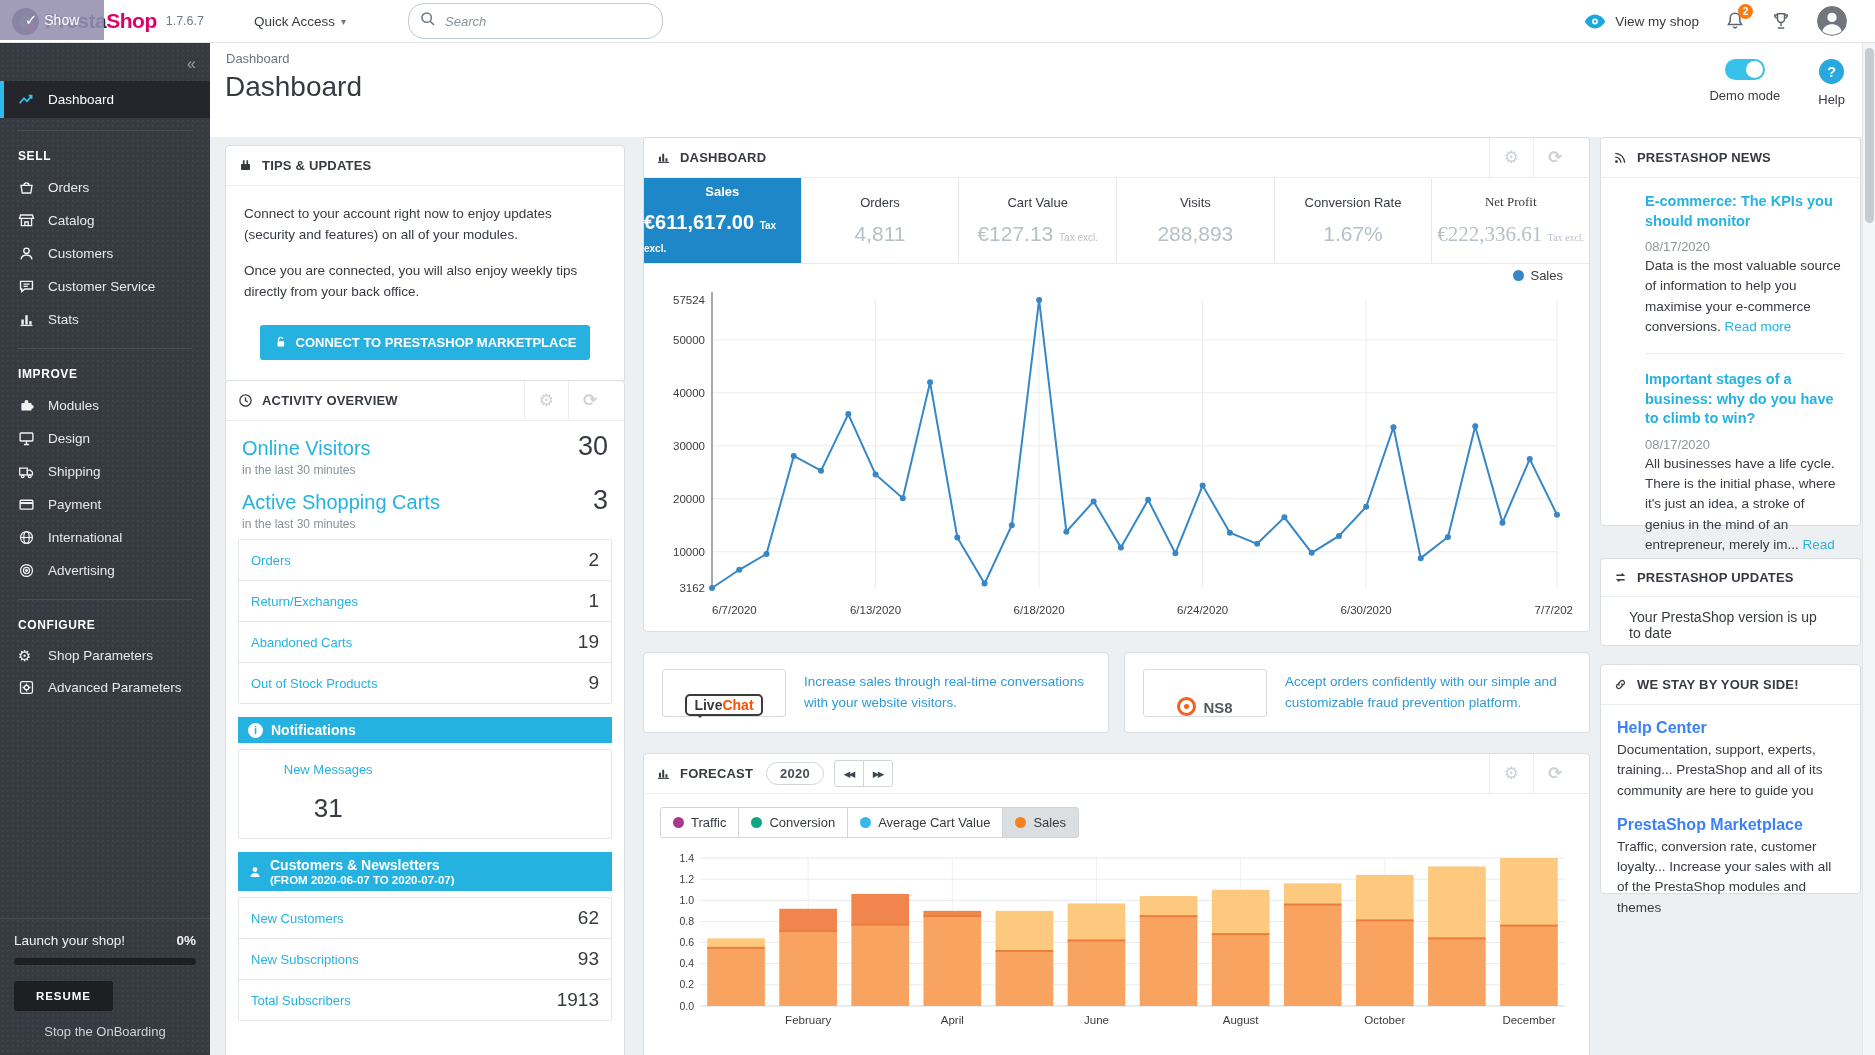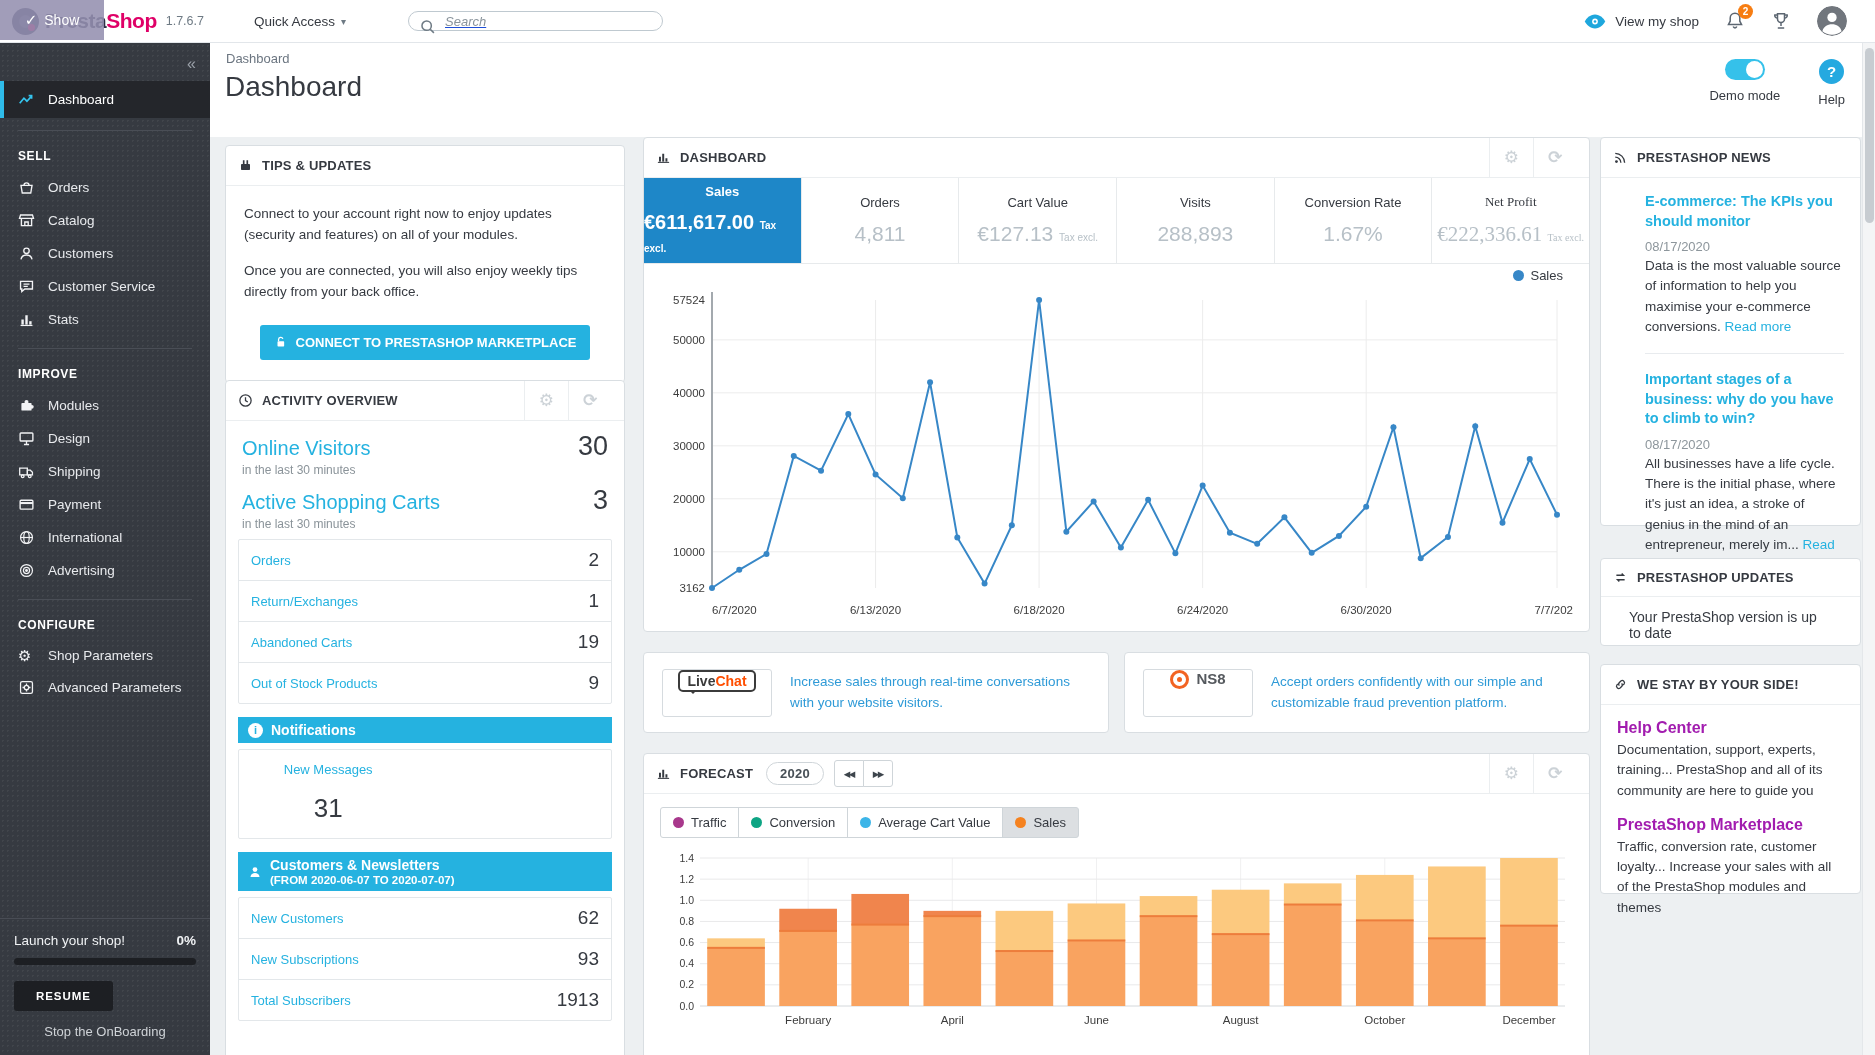--- a/index.html
+++ b/index.html
@@ -13,21 +13,21 @@
   .mascot:after { content:''; position:absolute; left:7px; top:7px; width:13px; height:13px; border-radius:50%; background:#4a5070; }
   .mascot:before { content:''; position:absolute; right:4px; bottom:4px; width:7px; height:7px; border-radius:50%; background:#df0067; z-index:1; }
   .brand { font-size:21px; font-weight:700; margin-left:6px; letter-spacing:-0.5px; }
   .brand .p1 { color:#2b2e44; }
   .brand .p2 { color:#df0067; }
   .version { font-size:12.5px; color:#6e7a84; margin-left:9px; }
   .quick { margin-left:50px; font-size:13.5px; color:#363a41; display:flex; align-items:center; gap:6px; cursor:pointer; }
   .quick .caret { font-size:10px; color:#6e7a84; }
   .searchbox { margin-left:62px; position:relative; }
   .searchbox svg { position:absolute; left:11px; top:7px; color:#6e7a84; }
-  .search-in { width:255px; height:20px; border:1px solid #bfc9d0; border-radius:16px; padding:0 12px 0 36px; font-size:13px; color:#1d4ed8; outline:none; font-family:inherit;text-decoration:underline; }
+  .search-in { width:255px; height:36px; border:1px solid #bfc9d0; border-radius:16px; padding:0 12px 0 36px; font-size:13px; color:#404040; outline:none; font-family:inherit; }
   .search-in::placeholder { font-style:italic; color:#8a949c; }
   .tb-right { margin-left:auto; display:flex; align-items:center; gap:26px; padding-right:28px; }
   .viewshop { display:flex; align-items:center; gap:9px; font-size:13.5px; color:#363a41; cursor:pointer; }
   .tb-ic { color:#5c6671; position:relative; cursor:pointer; }
   .badge { position:absolute; top:-7px; right:-8px; background:#f77d12; color:#fff; font-size:10px; font-weight:700; width:15px; height:15px; border-radius:50%; display:flex; align-items:center; justify-content:center; }
   .avatar { width:30px; height:30px; border-radius:50%; overflow:hidden; cursor:pointer; }
 
   
   .show-overlay { position:absolute; left:0; top:0; width:104px; height:40px; background:rgba(148,143,175,.88); z-index:40; display:flex; align-items:center; justify-content:center; gap:7px; color:#fff; font-size:14px; }
   .show-overlay .chk { font-size:15px; }
@@ -107,21 +107,21 @@
   .kval { font-size:21px; color:#b7c0c7; font-weight:400; }
   .ktax { font-size:10px; }
   .kpi.active { background:#1e87c8; }
   .kpi.active .klab { color:#fff; font-weight:700; }
   .kpi.active .kval { color:#fff; font-weight:700; font-size:20px; }
   .legend { position:absolute; right:26px; top:130px; display:flex; align-items:center; gap:6px; font-size:13px; color:#363a41; }
   .ldot { width:11px; height:11px; border-radius:50%; }
 
   
   .banner { position:absolute; top:515px; height:81px; width:466px; background:#fff; border:1px solid #d9dee2; border-radius:4px; display:flex; align-items:center; padding:0 18px; gap:18px; }
-  .logo-box { width:110px; height:48px; border:1px solid #d6dbdf; border-radius:3px; display:flex; align-items:flex-start; justify-content:center; flex:0 0 auto; gap:7px; }
+  .logo-box { width:124px; height:48px; border:1px solid #d6dbdf; border-radius:3px; display:flex; align-items:flex-end; justify-content:center; flex:0 0 auto; gap:7px; }
   .lc { border:2px solid #3b3b3b; border-radius:5px; padding:1px 7px; font-weight:700; font-size:14px; position:relative; }
   .lc:after { content:''; position:absolute; left:9px; bottom:-8px; border:4px solid transparent; border-top-color:#3b3b3b; }
   .lc .l1 { color:#3b3b3b; } .lc .l2 { color:#ff4e00; }
   .ns8dot { width:19px; height:19px; border:3px solid #f26322; border-radius:50%; position:relative; }
   .ns8dot:after { content:''; position:absolute; left:4px; top:4px; width:5px; height:5px; border-radius:50%; background:#f26322; }
   .ns8txt { font-size:15px; font-weight:700; color:#55595e; }
   .banner .btxt { font-size:13.5px; line-height:1.5; color:#2e9ad7; cursor:pointer; }
 
   
   .fc-head-extra { display:flex; align-items:center; gap:10px; margin-left:4px; }
@@ -140,21 +140,21 @@
   
   .news-body { padding:14px 16px 0;margin-left:28px; }
   .art-title { font-size:14.5px; font-weight:700; color:#25b2e0; line-height:1.35; cursor:pointer; }
   .art-date { font-size:13px; color:#8d969c; margin:8px 0 2px; }
   .art-body { font-size:13.5px; color:#363a41; line-height:1.5; }
   .readmore { color:#25b2e0; cursor:pointer; }
   .art-div { border-top:1px solid #e8ebee; margin:16px 0; }
   .news-foot { text-align:center; font-size:14px; font-weight:700; color:#25b2e0; margin:18px 0 16px; cursor:pointer; }
   .upd-body { padding:12px 28px; font-size:14px; color:#363a41; }
   .side-body { padding:14px 16px 0; }
-  .side-link { font-size:16px; font-weight:700; color:#a21caf; margin-bottom:3px; cursor:pointer; }
+  .side-link { font-size:16px; font-weight:700; color:#3b82f6; margin-bottom:3px; cursor:pointer; }
   .side-p { font-size:13.5px; color:#363a41; line-height:1.5; margin-bottom:15px; }
 
   
   .scrollbar { position:absolute; right:0; top:43px; bottom:0; width:13px; background:#f4f5f6; border-left:1px solid #e4e7ea; z-index:30; }
   .thumb { position:absolute; top:5px; left:2px; width:9px; height:175px; border-radius:5px; background:#c7ccd1; }
 </style>
 </head>
 <body>
 
 <div class="topbar">

